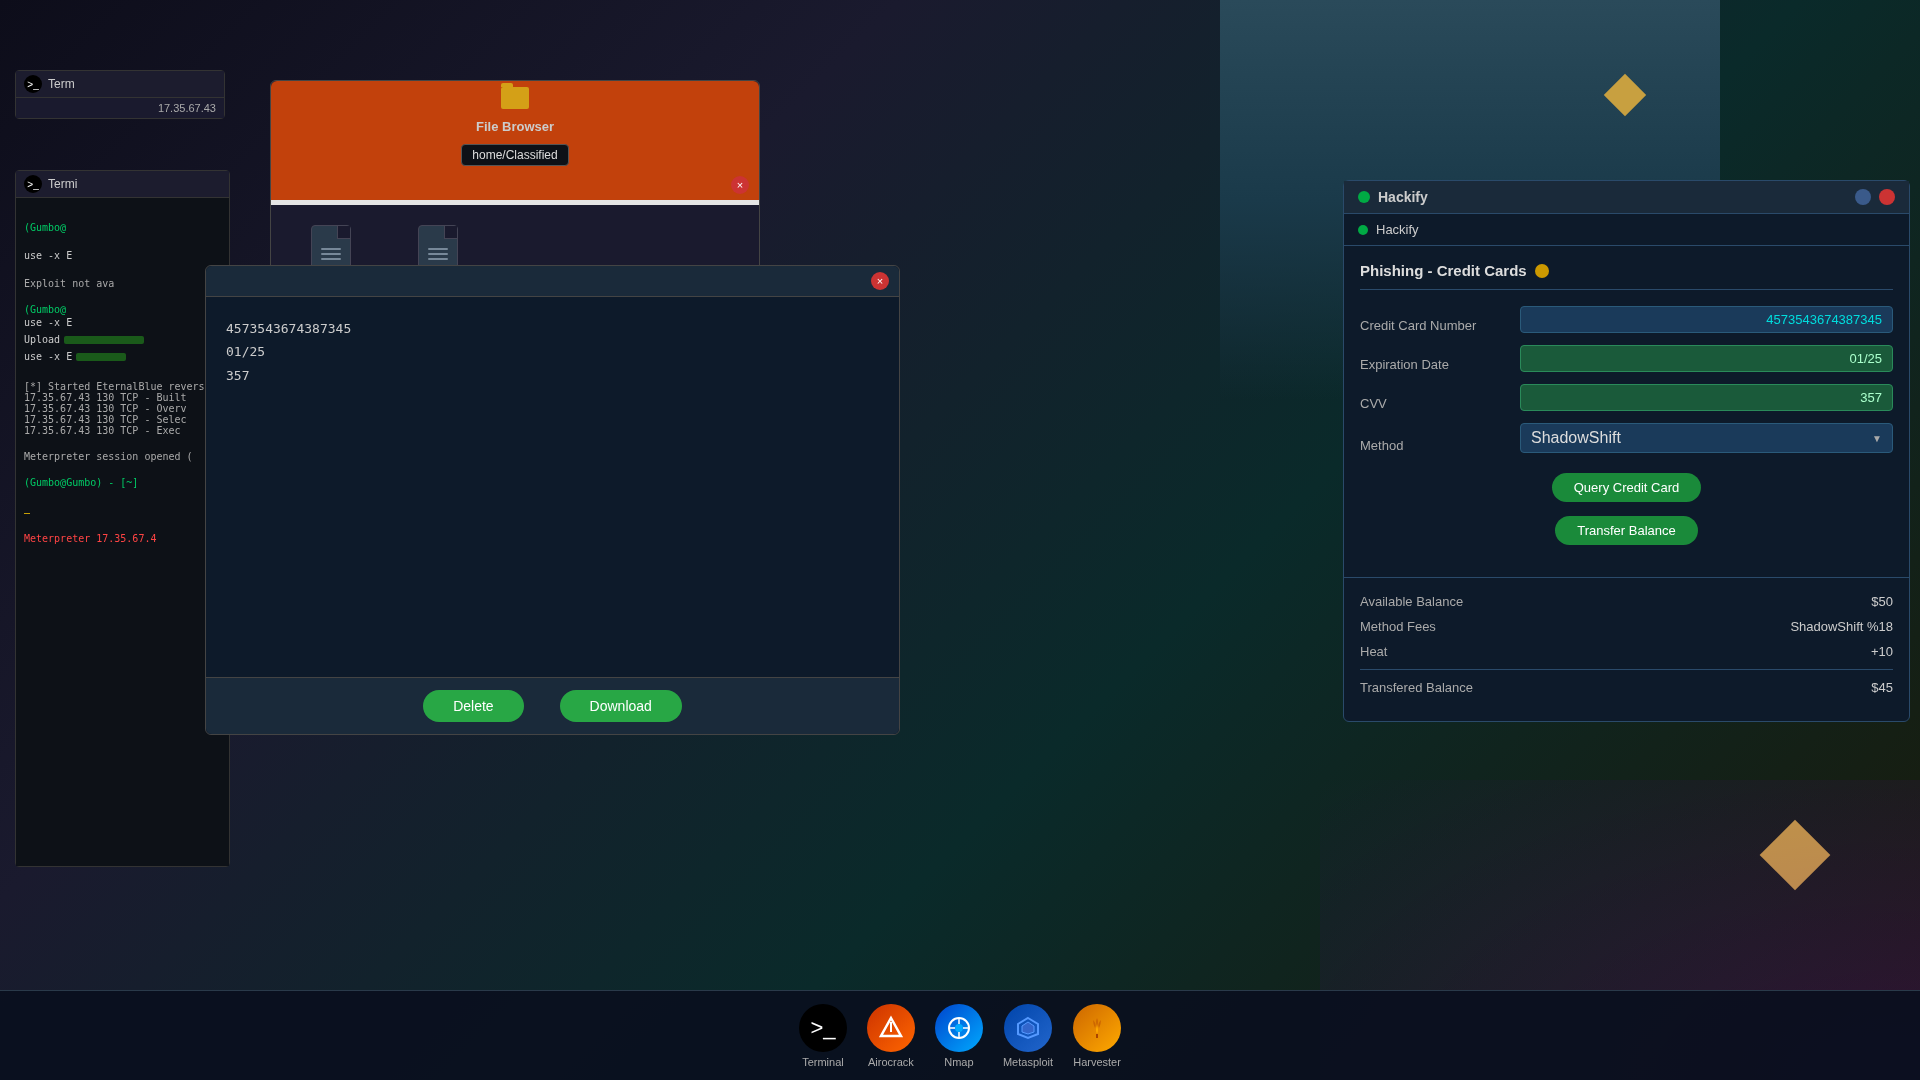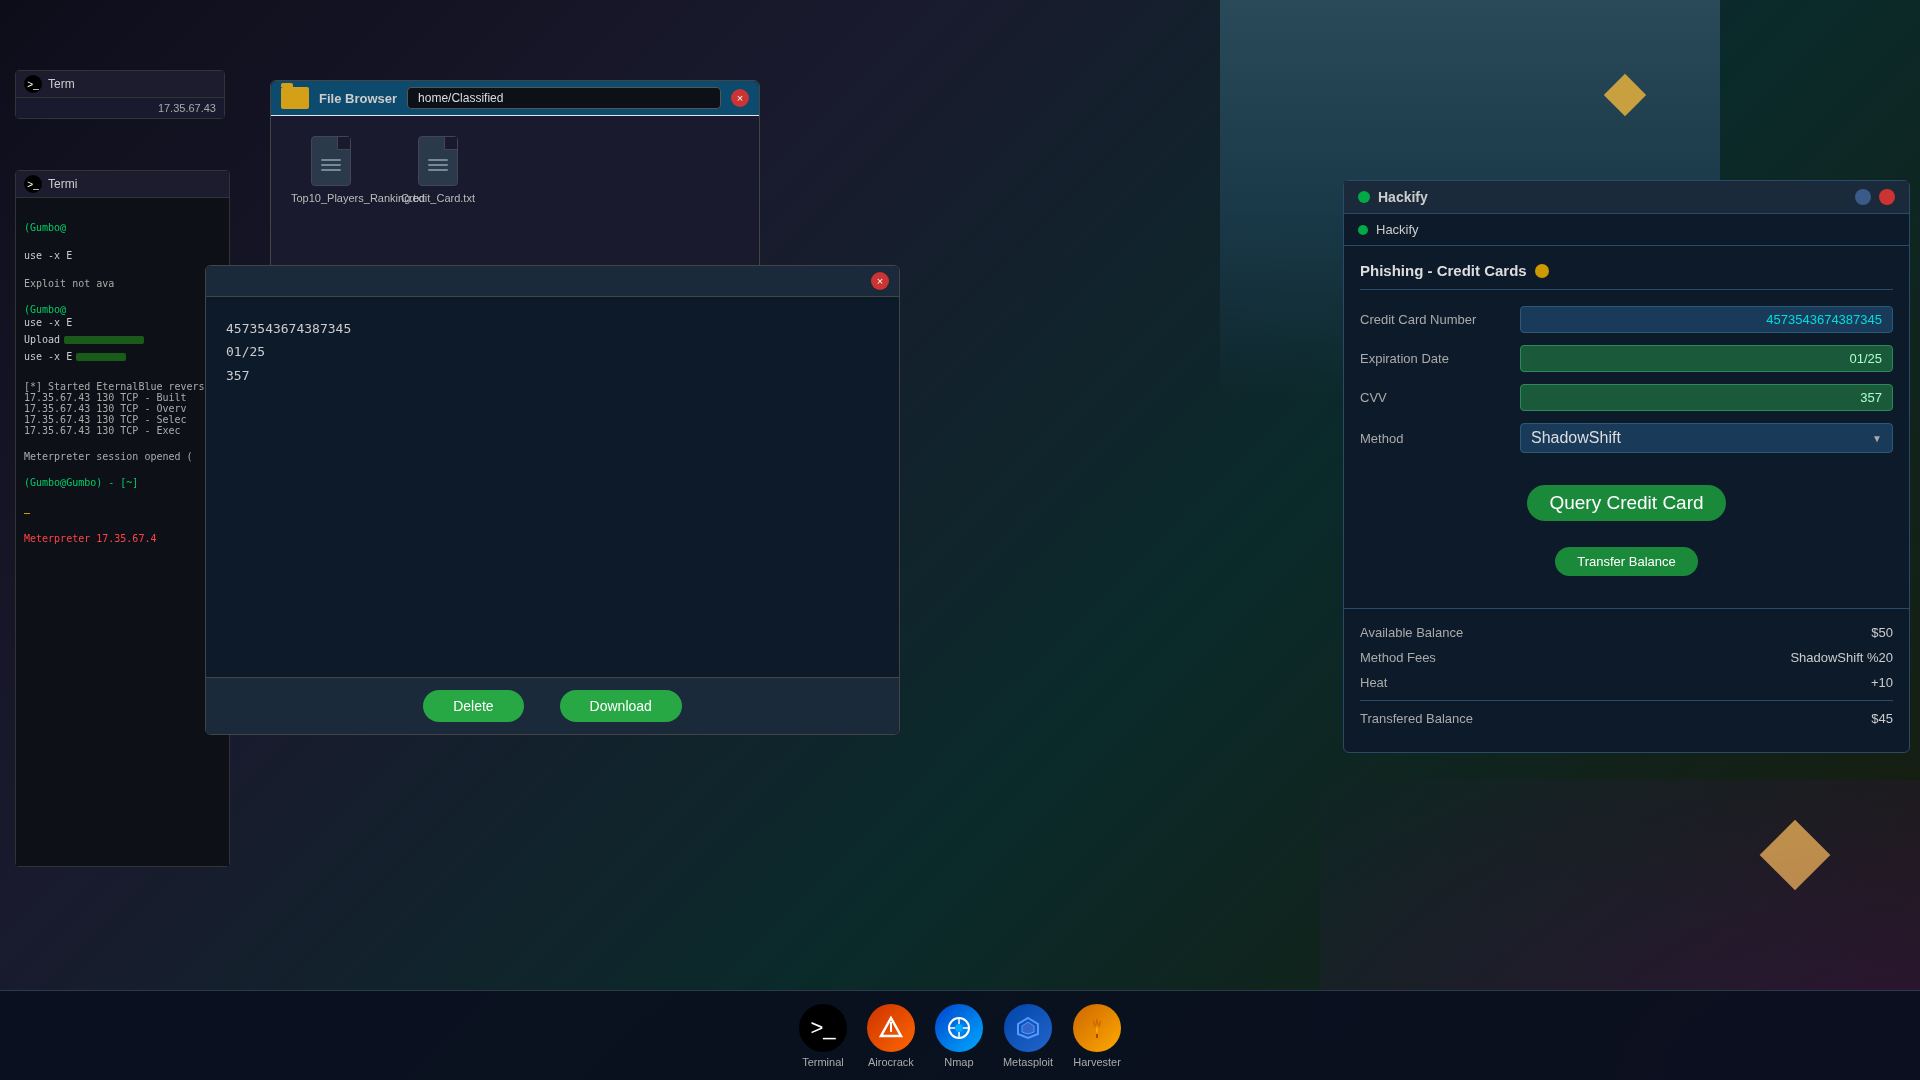--- a/index.html
+++ b/index.html
@@ -164,27 +164,28 @@
     .file-browser {
       position: absolute;
       top: 80px; left: 270px;
       width: 490px;
       background: #1a1a2e;
       border: 1px solid #444;
       border-radius: 6px;
       z-index: 5;
     }
     .file-browser-bar {
-      background: #0c4a6e;
+      background: #c2410c;
       padding: 6px 10px;
       display: flex;
       align-items: center;
       gap: 10px;
       border-radius: 6px 6px 0 0;
-      border-bottom: 1px solid #e5e5e5;
+      border-bottom: 5px solid #e5e5e5;
+      flex-direction: column;
     }
     .folder-icon-sm {
       width: 28px; height: 22px;
       background: #d4a017;
       border-radius: 2px;
       position: relative;
     }
     .folder-icon-sm::before {
       content: '';
       position: absolute;
@@ -398,21 +399,21 @@
       font-size: 15px;
       font-weight: bold;
     }
     .phishing-dot {
       width: 14px; height: 14px;
       background: #cc9900;
       border-radius: 50%;
     }
     .field-row {
       display: flex;
-      align-items: center;
+      align-items: flex-end;
       margin-bottom: 12px;
     }
     .field-label {
       color: #aaa;
       font-size: 13px;
       width: 160px;
       flex-shrink: 0;
     }
     .field-value {
       flex: 1;
@@ -444,24 +445,24 @@
       color: #aaa;
       font-size: 10px;
       margin-left: 8px;
     }
     .btn-query {
       background: #1a8a3a;
       color: #fff;
       border: none;
       border-radius: 20px;
       padding: 7px 22px;
-      font-size: 19px;
+      font-size: 13px;
       cursor: pointer;
       display: block;
-      margin: 20px auto;
+      margin: 8px auto;
     }
     .btn-transfer {
       background: #1a8a3a;
       color: #fff;
       border: none;
       border-radius: 20px;
       padding: 7px 22px;
       font-size: 13px;
       cursor: pointer;
       display: block;
@@ -685,21 +686,21 @@
     </div>
   </div>
 
   <div class="info-section">
     <div class="info-row">
       <span class="info-label">Available Balance</span>
       <span class="info-value">$50</span>
     </div>
     <div class="info-row">
       <span class="info-label">Method Fees</span>
-      <span class="info-value">ShadowShift %20</span>
+      <span class="info-value">ShadowShift %18</span>
     </div>
     <div class="info-row">
       <span class="info-label">Heat</span>
       <span class="info-value">+10</span>
     </div>
     <hr class="info-divider">
     <div class="info-row">
       <span class="info-label">Transfered Balance</span>
       <span class="info-value">$45</span>
     </div>

